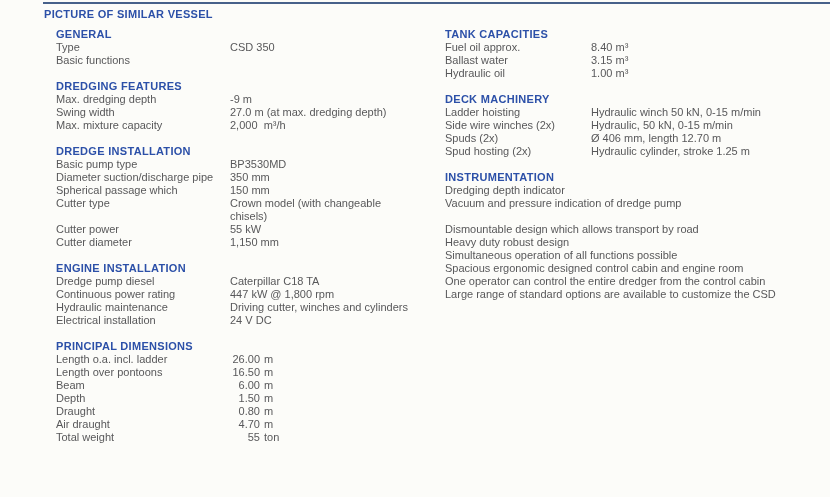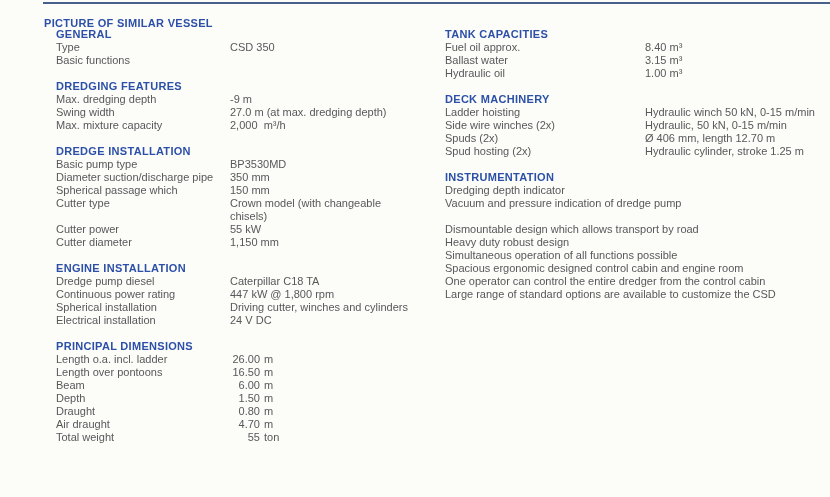--- a/index.html
+++ b/index.html
@@ -18,21 +18,21 @@
     position: absolute;
     left: 43px;
     right: 0;
     top: 2px;
     height: 2px;
     background: #47618a;
   }
   .page-title {
     position: absolute;
     left: 44px;
-    top: 17px;
+    top: 8px;
     margin: 0;
     font-size: 11px;
     line-height: 13px;
     font-weight: 700;
     letter-spacing: 0.3px;
     color: #2c50a8;
   }
   .col { position: absolute; top: 28px; }
   .col-left  { left: 56px;  width: 385px; }
   .col-right { left: 445px; width: 375px; }
@@ -41,21 +41,21 @@
     margin: 0;
     font-size: 11px;
     line-height: 13px;
     font-weight: 700;
     letter-spacing: 0.3px;
     color: #2c50a8;
   }
   .row { display: flex; align-items: flex-start; }
   .label { flex: none; }
   .col-left  .label { width: 174px; }
-  .col-right .label { width: 200px; }
+  .col-right .label { width: 146px; }
   .value { white-space: pre-wrap; }
   .col-left  .value { width: 178px; }
   .col-right .value { width: 192px; }
   .num { display: inline-block; width: 30px; text-align: right; }
   .unit { margin-left: 4px; }
   .feature-line { white-space: normal; }
 </style>
 </head>
 <body>
 
@@ -119,21 +119,21 @@
         <h2 class="section-heading">ENGINE INSTALLATION</h2>
         <div class="row">
           <span class="label">Dredge pump diesel</span>
           <span class="value">Caterpillar C18 TA</span>
         </div>
         <div class="row">
           <span class="label">Continuous power rating</span>
           <span class="value">447 kW @ 1,800 rpm</span>
         </div>
         <div class="row">
-          <span class="label">Spherical installation</span>
+          <span class="label">Hydraulic maintenance</span>
           <span class="value">Driving cutter, winches and cylinders</span>
         </div>
         <div class="row">
           <span class="label">Electrical installation</span>
           <span class="value">24 V DC</span>
         </div>
       </section>
       <section class="spec-section">
         <h2 class="section-heading">PRINCIPAL DIMENSIONS</h2>
         <div class="row">

